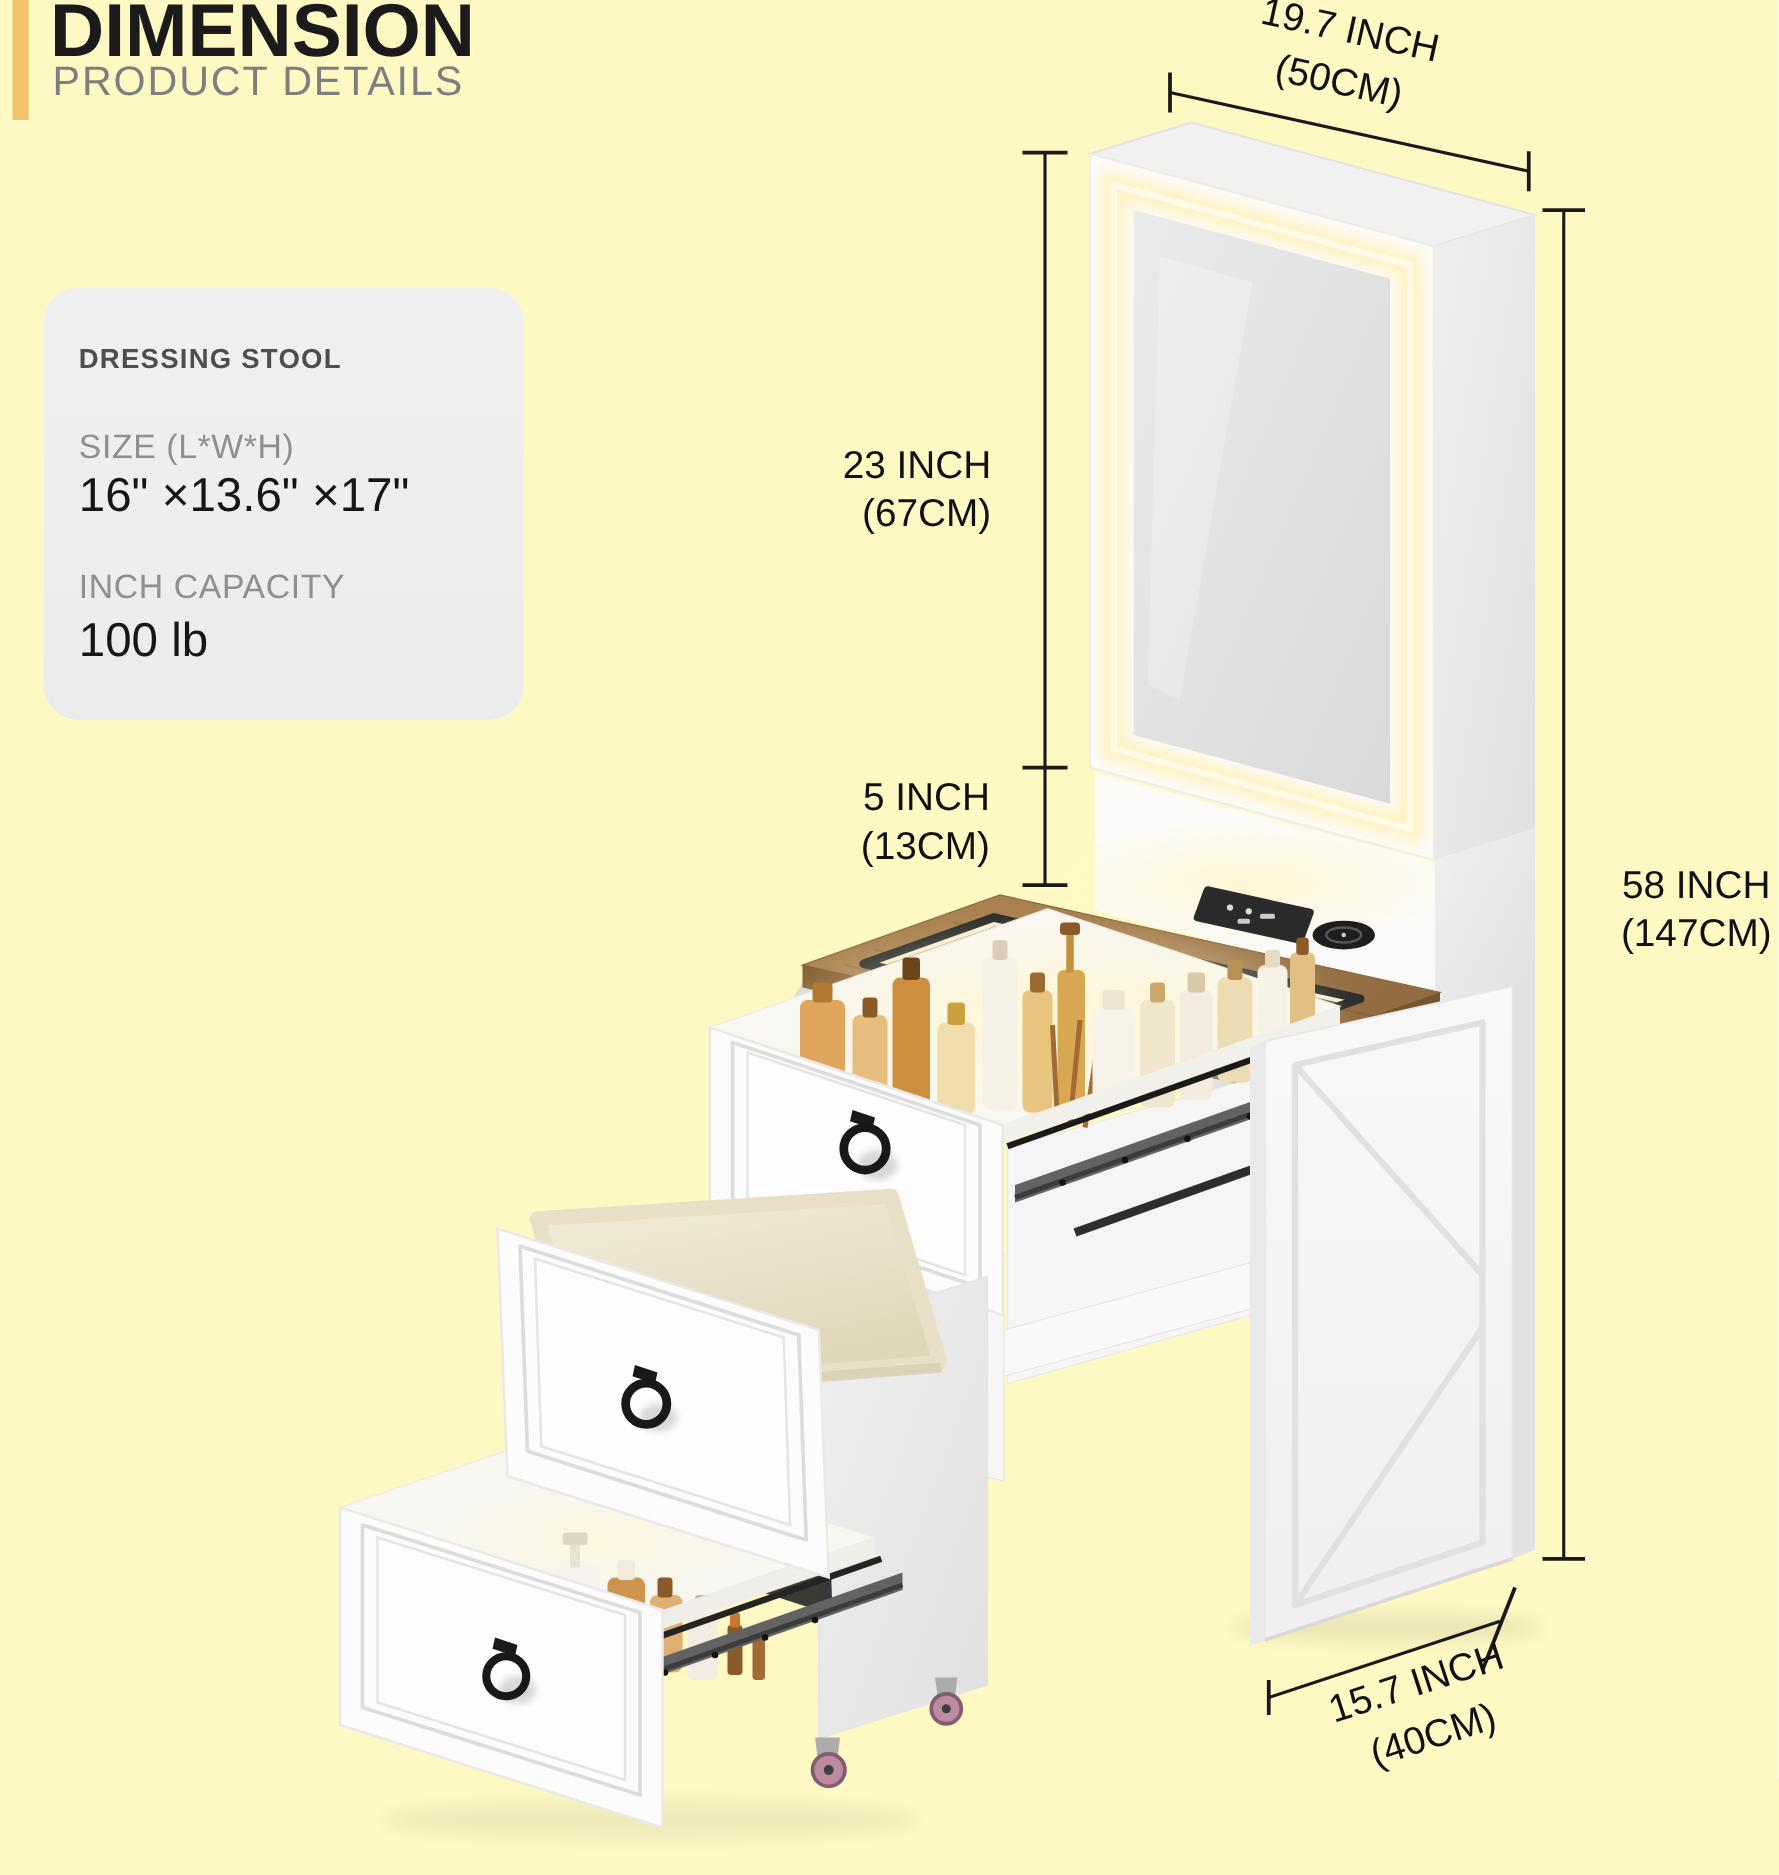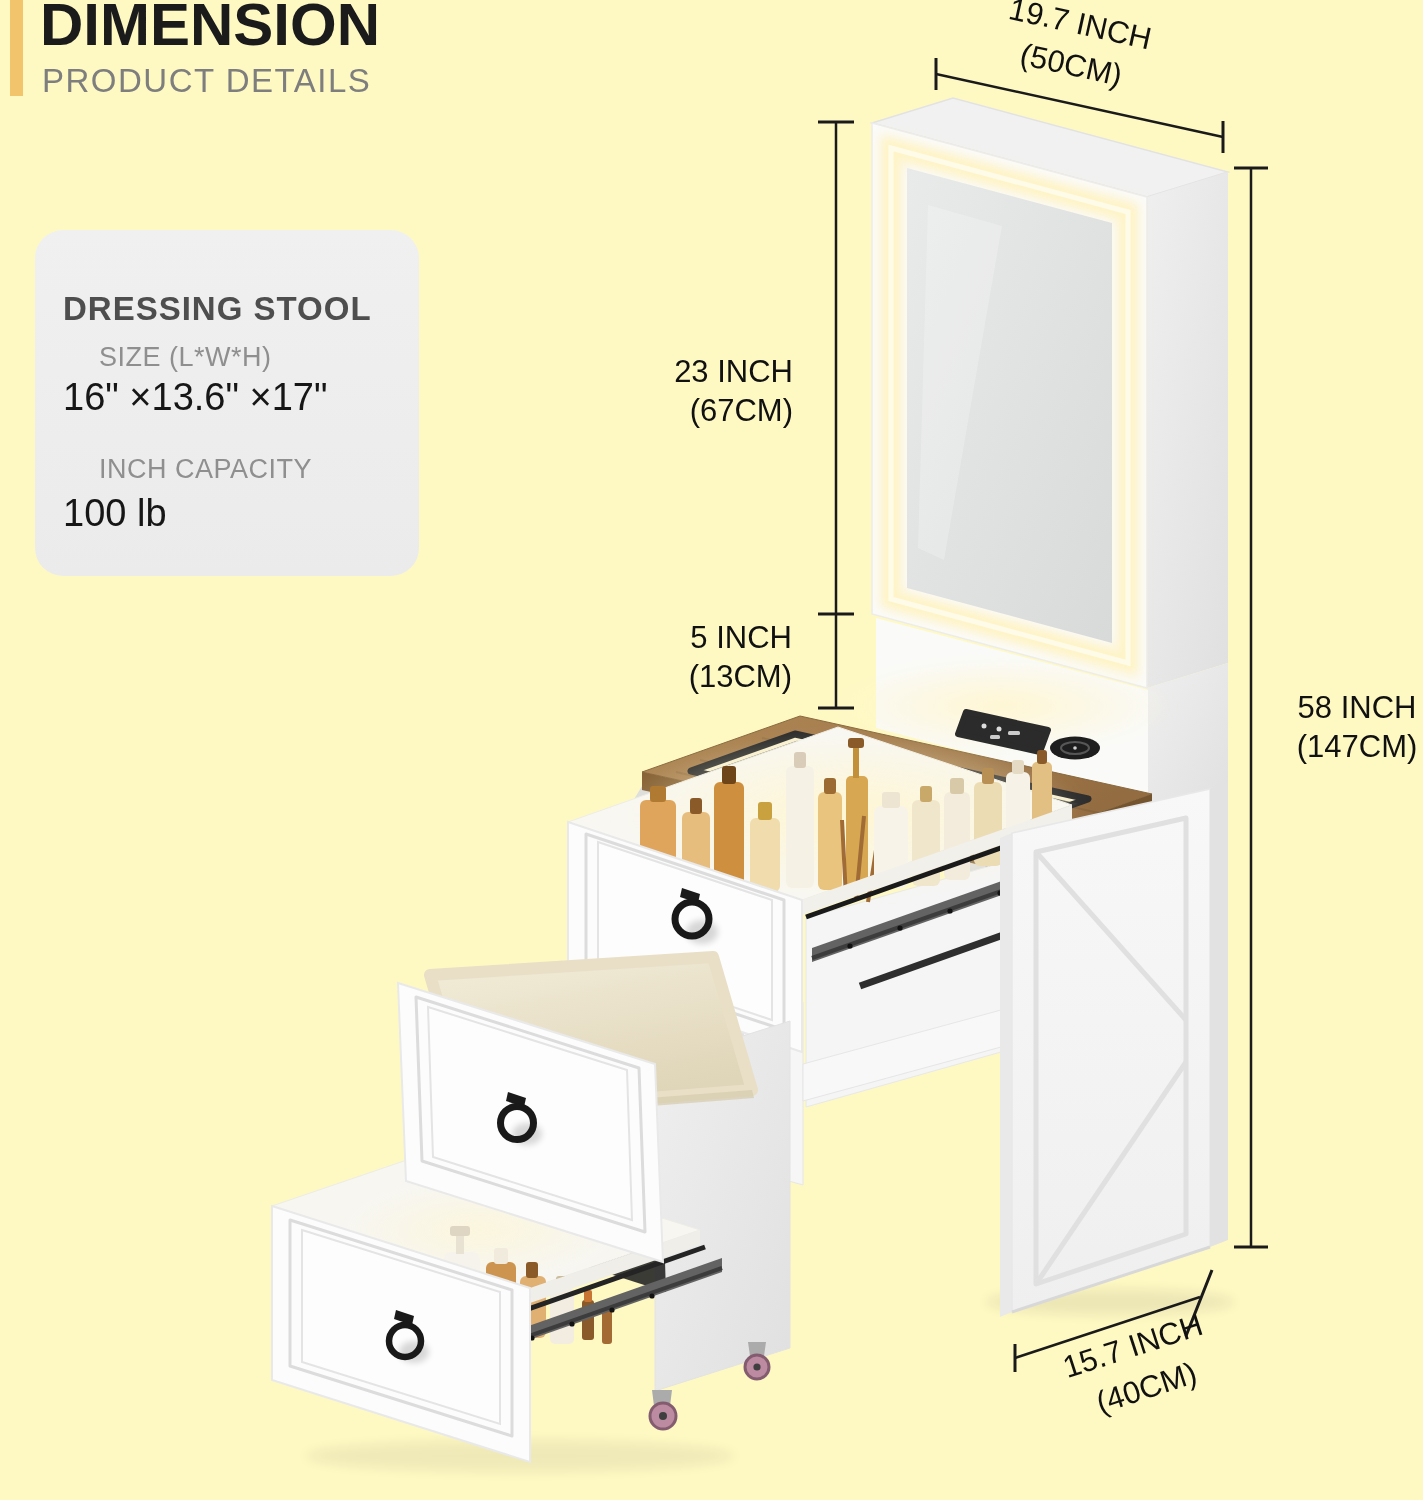--- a/index.html
+++ b/index.html
@@ -2,28 +2,28 @@
 <html style="--accent: #F2C46C;"><head>
 <meta charset="utf-8">
 <style>
   html,body{margin:0;padding:0;background:#ffffff;}
   .canvas{position:relative;width:1423px;height:1500px;background:#fef9c3;overflow:hidden;
           font-family:"Liberation Sans",sans-serif;}
   
   .accent-bar{position:absolute;left:10px;top:0;width:13px;height:96px;background:var(--accent,#F2C46C);}
   .page-title{position:absolute;left:40px;top:-10px;font-size:60px;font-weight:700;
               letter-spacing:0px;color:#1b1b1b;}
-  .page-subtitle{position:absolute;left:42px;top:62px;font-size:33px;font-weight:400;
+  .page-subtitle{position:absolute;left:42px;top:46px;font-size:33px;font-weight:400;
                  letter-spacing:1.5px;color:#7e7e7e;}
   
   .spec-card{position:absolute;left:35px;top:230px;width:384px;height:346px;border-radius:28px;
              background:linear-gradient(180deg,#F0F0F0 0%,#EBEBEB 100%);}
-  .spec-card .card-title{position:absolute;left:28px;top:44px;font-size:33px;font-weight:700;
-                         letter-spacing:1px;color:#4e4e4e;margin-top:16px;}
-  .spec-card .lbl{position:absolute;left:28px;font-size:27px;color:#8f8f8f;letter-spacing:.5px;margin-left:36px;}
+  .spec-card .card-title{position:absolute;left:28px;top:44px;font-size:22px;font-weight:700;
+                         letter-spacing:1px;color:#4e4e4e;}
+  .spec-card .lbl{position:absolute;left:28px;font-size:27px;color:#8f8f8f;letter-spacing:.5px;}
   .spec-card .val{position:absolute;left:28px;font-size:38px;color:#161616;}
   .lbl.size{top:112px}.val.size{top:146px}.lbl.load{top:224px}.val.load{top:262px}
   svg{position:absolute;left:0;top:0;}
   svg text{font-family:"Liberation Sans",sans-serif;font-size:31px;fill:#111;}
 </style>
 </head>
 <body>
 
 <div class="canvas">
 

